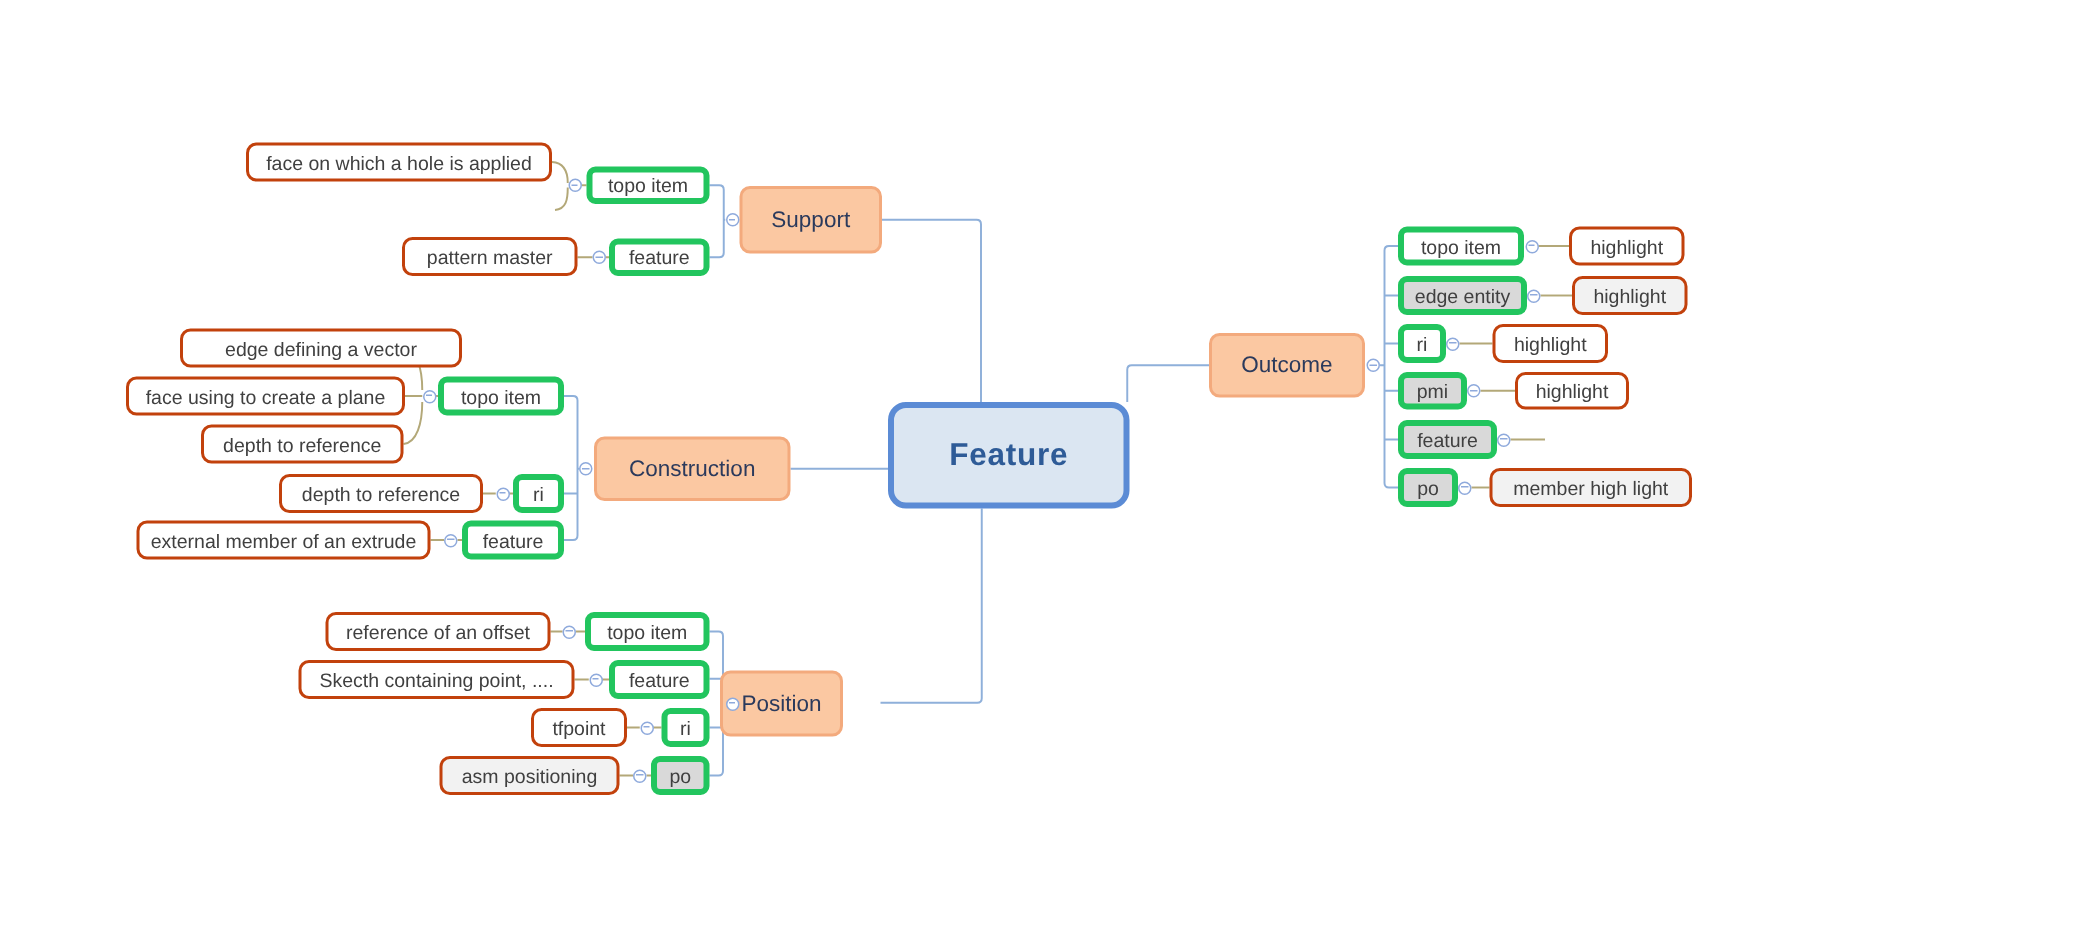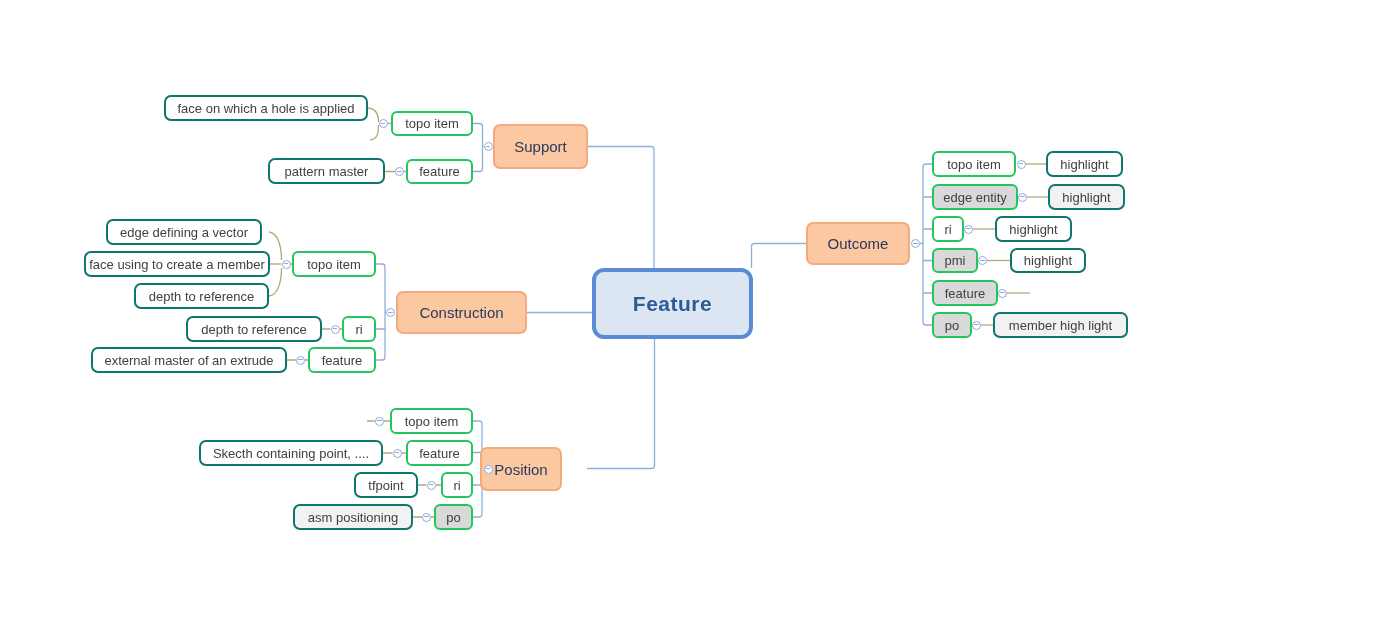--- a/index.html
+++ b/index.html
@@ -1,22 +1,22 @@
 <!DOCTYPE html>
 <html><head>
 <meta charset="utf-8">
 <style>
   html,body{margin:0;padding:0;background:#ffffff;}
   #canvas{position:relative;width:1394px;height:622px;background:#ffffff;overflow:hidden;
           font-family:"Liberation Sans",sans-serif;}
   #wires{position:absolute;left:0;top:0;z-index:1;}
   .node{position:absolute;display:flex;align-items:center;justify-content:center;
         box-sizing:border-box;white-space:nowrap;background:#ffffff;color:#404040;z-index:2;}
-  .leaf{border:2px solid #0f766e;border-radius:7px;font-size:13px;}
-  .item{border:2px solid #22c55e;border-radius:6px;font-size:13px;}
+  .leaf{border:2px solid #c2410c;border-radius:7px;font-size:13px;}
+  .item{border:4px solid #22c55e;border-radius:6px;font-size:13px;}
   .gray{background:#d9d9d9;}
   .lightgray{background:#f2f2f2;}
   .branch{background:#fbc8a2;border:2px solid #f3aa7d;border-radius:7px;
           font-size:15px;color:#2b3a5c;}
   .root{background:#dbe6f2;border:4px solid #5b8bd5;border-radius:12px;
         font-size:21px;font-weight:600;color:#2e5b97;letter-spacing:.5px;}
   .collapse{position:absolute;width:9px;height:9px;border:1px solid #8faadc;border-radius:50%;
             background:#ffffff;box-sizing:border-box;z-index:3;}
   .collapse::after{content:"";position:absolute;left:1.2px;right:1.2px;top:50%;
                    margin-top:-0.6px;height:1px;background:#8faadc;}
@@ -78,30 +78,31 @@
   <div class="node branch" style="left:806px;top:222px;width:104px;height:43px">Outcome</div>
 
   <div class="node item" style="left:391px;top:111px;width:82px;height:25px">topo item</div>
   <div class="node item" style="left:406px;top:159px;width:67px;height:25px">feature</div>
   <div class="node leaf" style="left:164px;top:95px;width:204px;height:26px">face on which a hole is applied</div>
   <div class="node leaf" style="left:268px;top:158px;width:117px;height:26px">pattern master</div>
 
   <div class="node item" style="left:292px;top:251px;width:84px;height:26px">topo item</div>
   <div class="node item" style="left:342px;top:316px;width:34px;height:26px">ri</div>
   <div class="node item" style="left:308px;top:347px;width:68px;height:26px">feature</div>
-  <div class="node leaf" style="left:106px;top:219px;width:156px;height:26px">edge defining a vector</div>
-  <div class="node leaf" style="left:84px;top:251px;width:186px;height:26px">face using to create a member</div>
+  <div class="node leaf" style="left:120px;top:219px;width:188px;height:26px">edge defining a vector</div>
+  <div class="node leaf" style="left:84px;top:251px;width:186px;height:26px">face using to create a plane</div>
   <div class="node leaf" style="left:134px;top:283px;width:135px;height:26px">depth to reference</div>
   <div class="node leaf" style="left:186px;top:316px;width:136px;height:26px">depth to reference</div>
-  <div class="node leaf" style="left:91px;top:347px;width:196px;height:26px">external master of an extrude</div>
+  <div class="node leaf" style="left:91px;top:347px;width:196px;height:26px">external member of an extrude</div>
 
   <div class="node item" style="left:390px;top:408px;width:83px;height:26px">topo item</div>
   <div class="node item" style="left:406px;top:440px;width:67px;height:26px">feature</div>
   <div class="node item" style="left:441px;top:472px;width:32px;height:26px">ri</div>
   <div class="node item gray" style="left:434px;top:504px;width:39px;height:26px">po</div>
+  <div class="node leaf" style="left:217px;top:408px;width:150px;height:26px">reference of an offset</div>
   <div class="node leaf" style="left:199px;top:440px;width:184px;height:26px">Skecth containing point, ....</div>
   <div class="node leaf" style="left:354px;top:472px;width:64px;height:26px">tfpoint</div>
   <div class="node leaf lightgray" style="left:293px;top:504px;width:120px;height:26px">asm positioning</div>
 
   <div class="node item" style="left:932px;top:151px;width:84px;height:26px">topo item</div>
   <div class="node item gray" style="left:932px;top:184px;width:86px;height:26px">edge entity</div>
   <div class="node item" style="left:932px;top:216px;width:32px;height:26px">ri</div>
   <div class="node item gray" style="left:932px;top:248px;width:46px;height:25px">pmi</div>
   <div class="node item gray" style="left:932px;top:280px;width:66px;height:26px">feature</div>
   <div class="node item gray" style="left:932px;top:312px;width:40px;height:26px">po</div>

